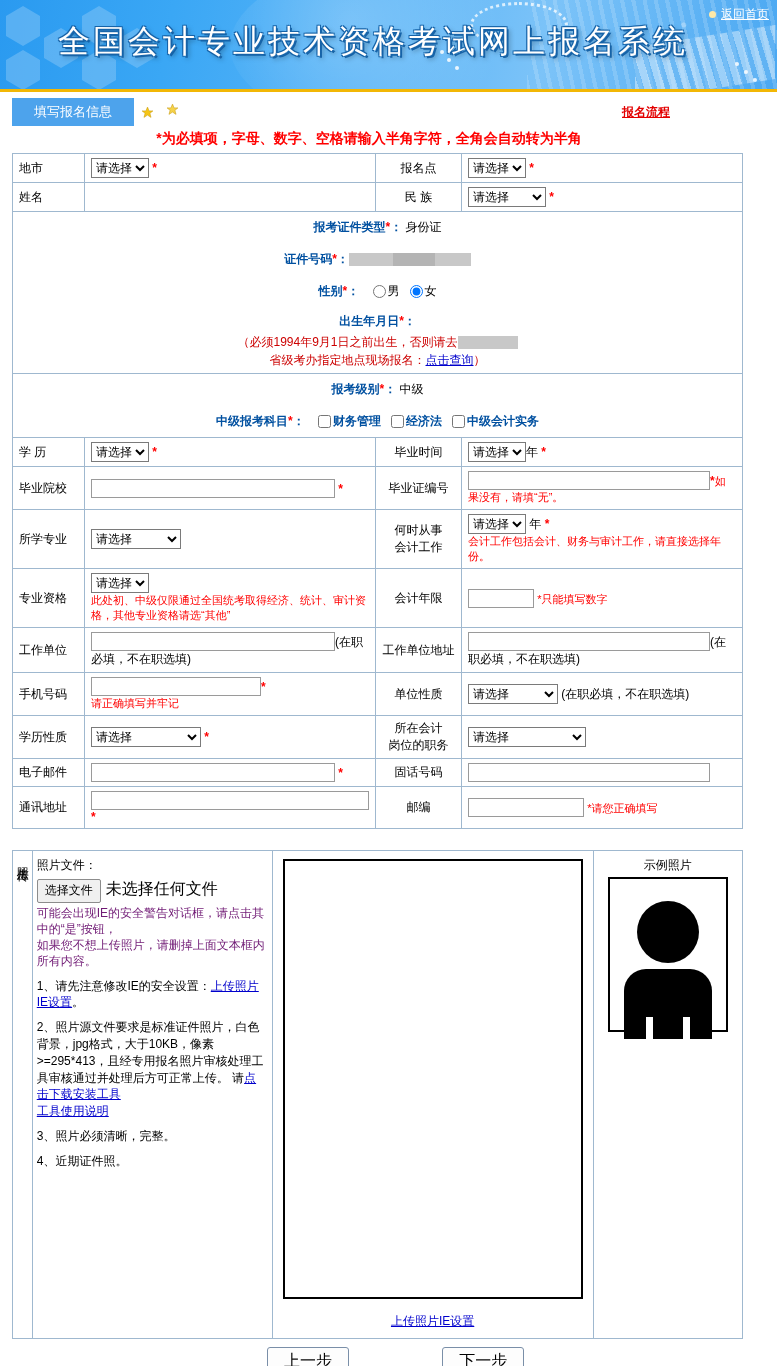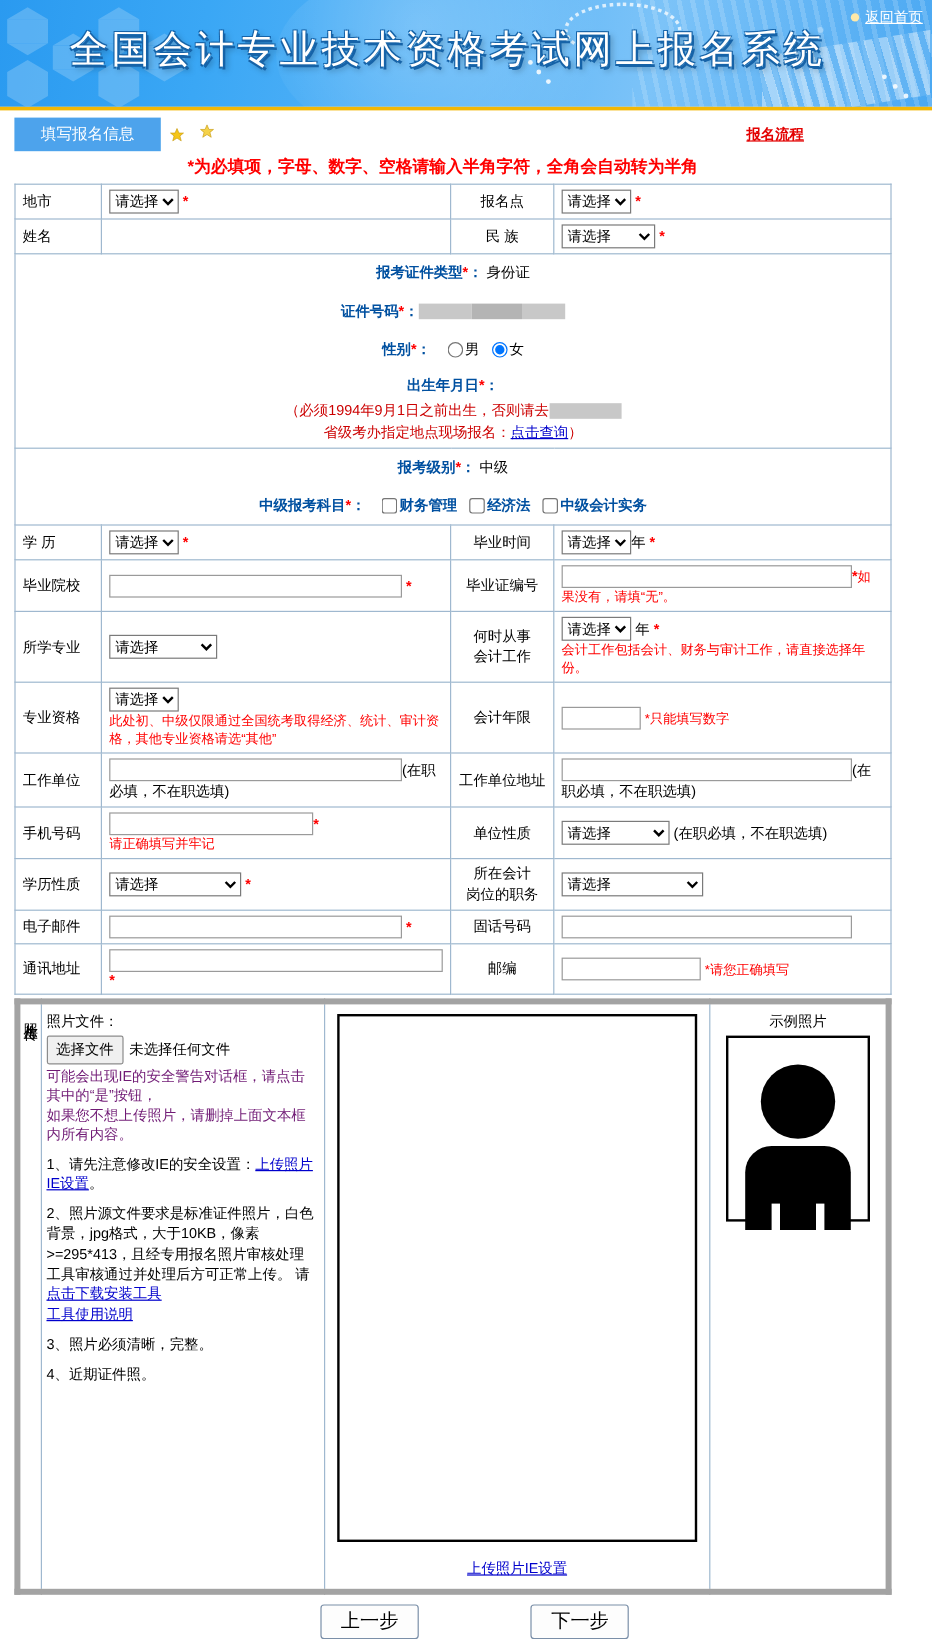--- a/index.html
+++ b/index.html
@@ -119,35 +119,35 @@
   .ctr-line { text-align: center; padding: 3px 0; }
   .ctr-line .k { color: #0050a0; font-weight: bold; }
   .ctr-line .v { color: #000; }
   .redact { display: inline-block; height: 13px; background: #c8c8c8; vertical-align: middle; }
   .redact.d { background: #b4b4b4; }
   .warn-block { color: #cc0000; text-align: center; line-height: 1.5; font-size: 12px; }
   .warn-block a { color: #0000cc; }
 
   
   table.photo {
-    width: 731px; margin: 3px auto 0; border-collapse: collapse; border: 5px solid #a3a3a3;
+    width: 731px; margin: 21px auto 0; border-collapse: collapse; border: 1px solid #a3a3a3;
   }
   table.photo > tbody > td, table.photo td { border: 1px solid #9fb8cf; vertical-align: top; }
   .vlabel {
     width: 20px; text-align: center; color: #000; font-size: 12px;
     line-height: 1.05; padding: 0; vertical-align: middle;
   }
   .vlabel span { writing-mode: vertical-rl; display: inline-block; letter-spacing: 1px; }
   .photo-left { width: 246px; padding: 6px 6px 6px 4px; font-size: 12px; line-height: 1.45; }
   .photo-left .filelabel { margin-bottom: 3px; }
   .filebtn {
     display: inline-block; border: 1px solid #8c8c8c; background: #f0f0f0;
     padding: 2px 7px; font-size: 12px; border-radius: 2px;
   }
-  .filename { margin-left: 5px; font-size: 12px; }
+  .filename { margin-left: 5px; font-size: 16px; }
   .redtext { color: #701a75; line-height: 1.35; margin-top: 2px; }
   .numlist { margin-top: 8px; color: #000; }
   .numlist p { margin: 0 0 8px 0; line-height: 1.4; }
   .numlist a { color: #0000cc; }
   .preview-cell { padding: 8px 10px; text-align: center; }
   .preview-box { width: 300px; height: 440px; border: 2px solid #000; background: #fff; margin: 0 auto; }
   .ie-link { display:block; text-align:center; color:#0000cc; margin-top: 14px; font-size: 12px; }
   .sample-cell { width: 150px; padding: 6px; text-align: center; vertical-align: top; }
   .sample-title { font-size: 12px; margin-bottom: 3px; }
   .sample-box { width: 120px; height: 155px; border: 2px solid #000; background: #fff; margin: 0 auto; position: relative; }

